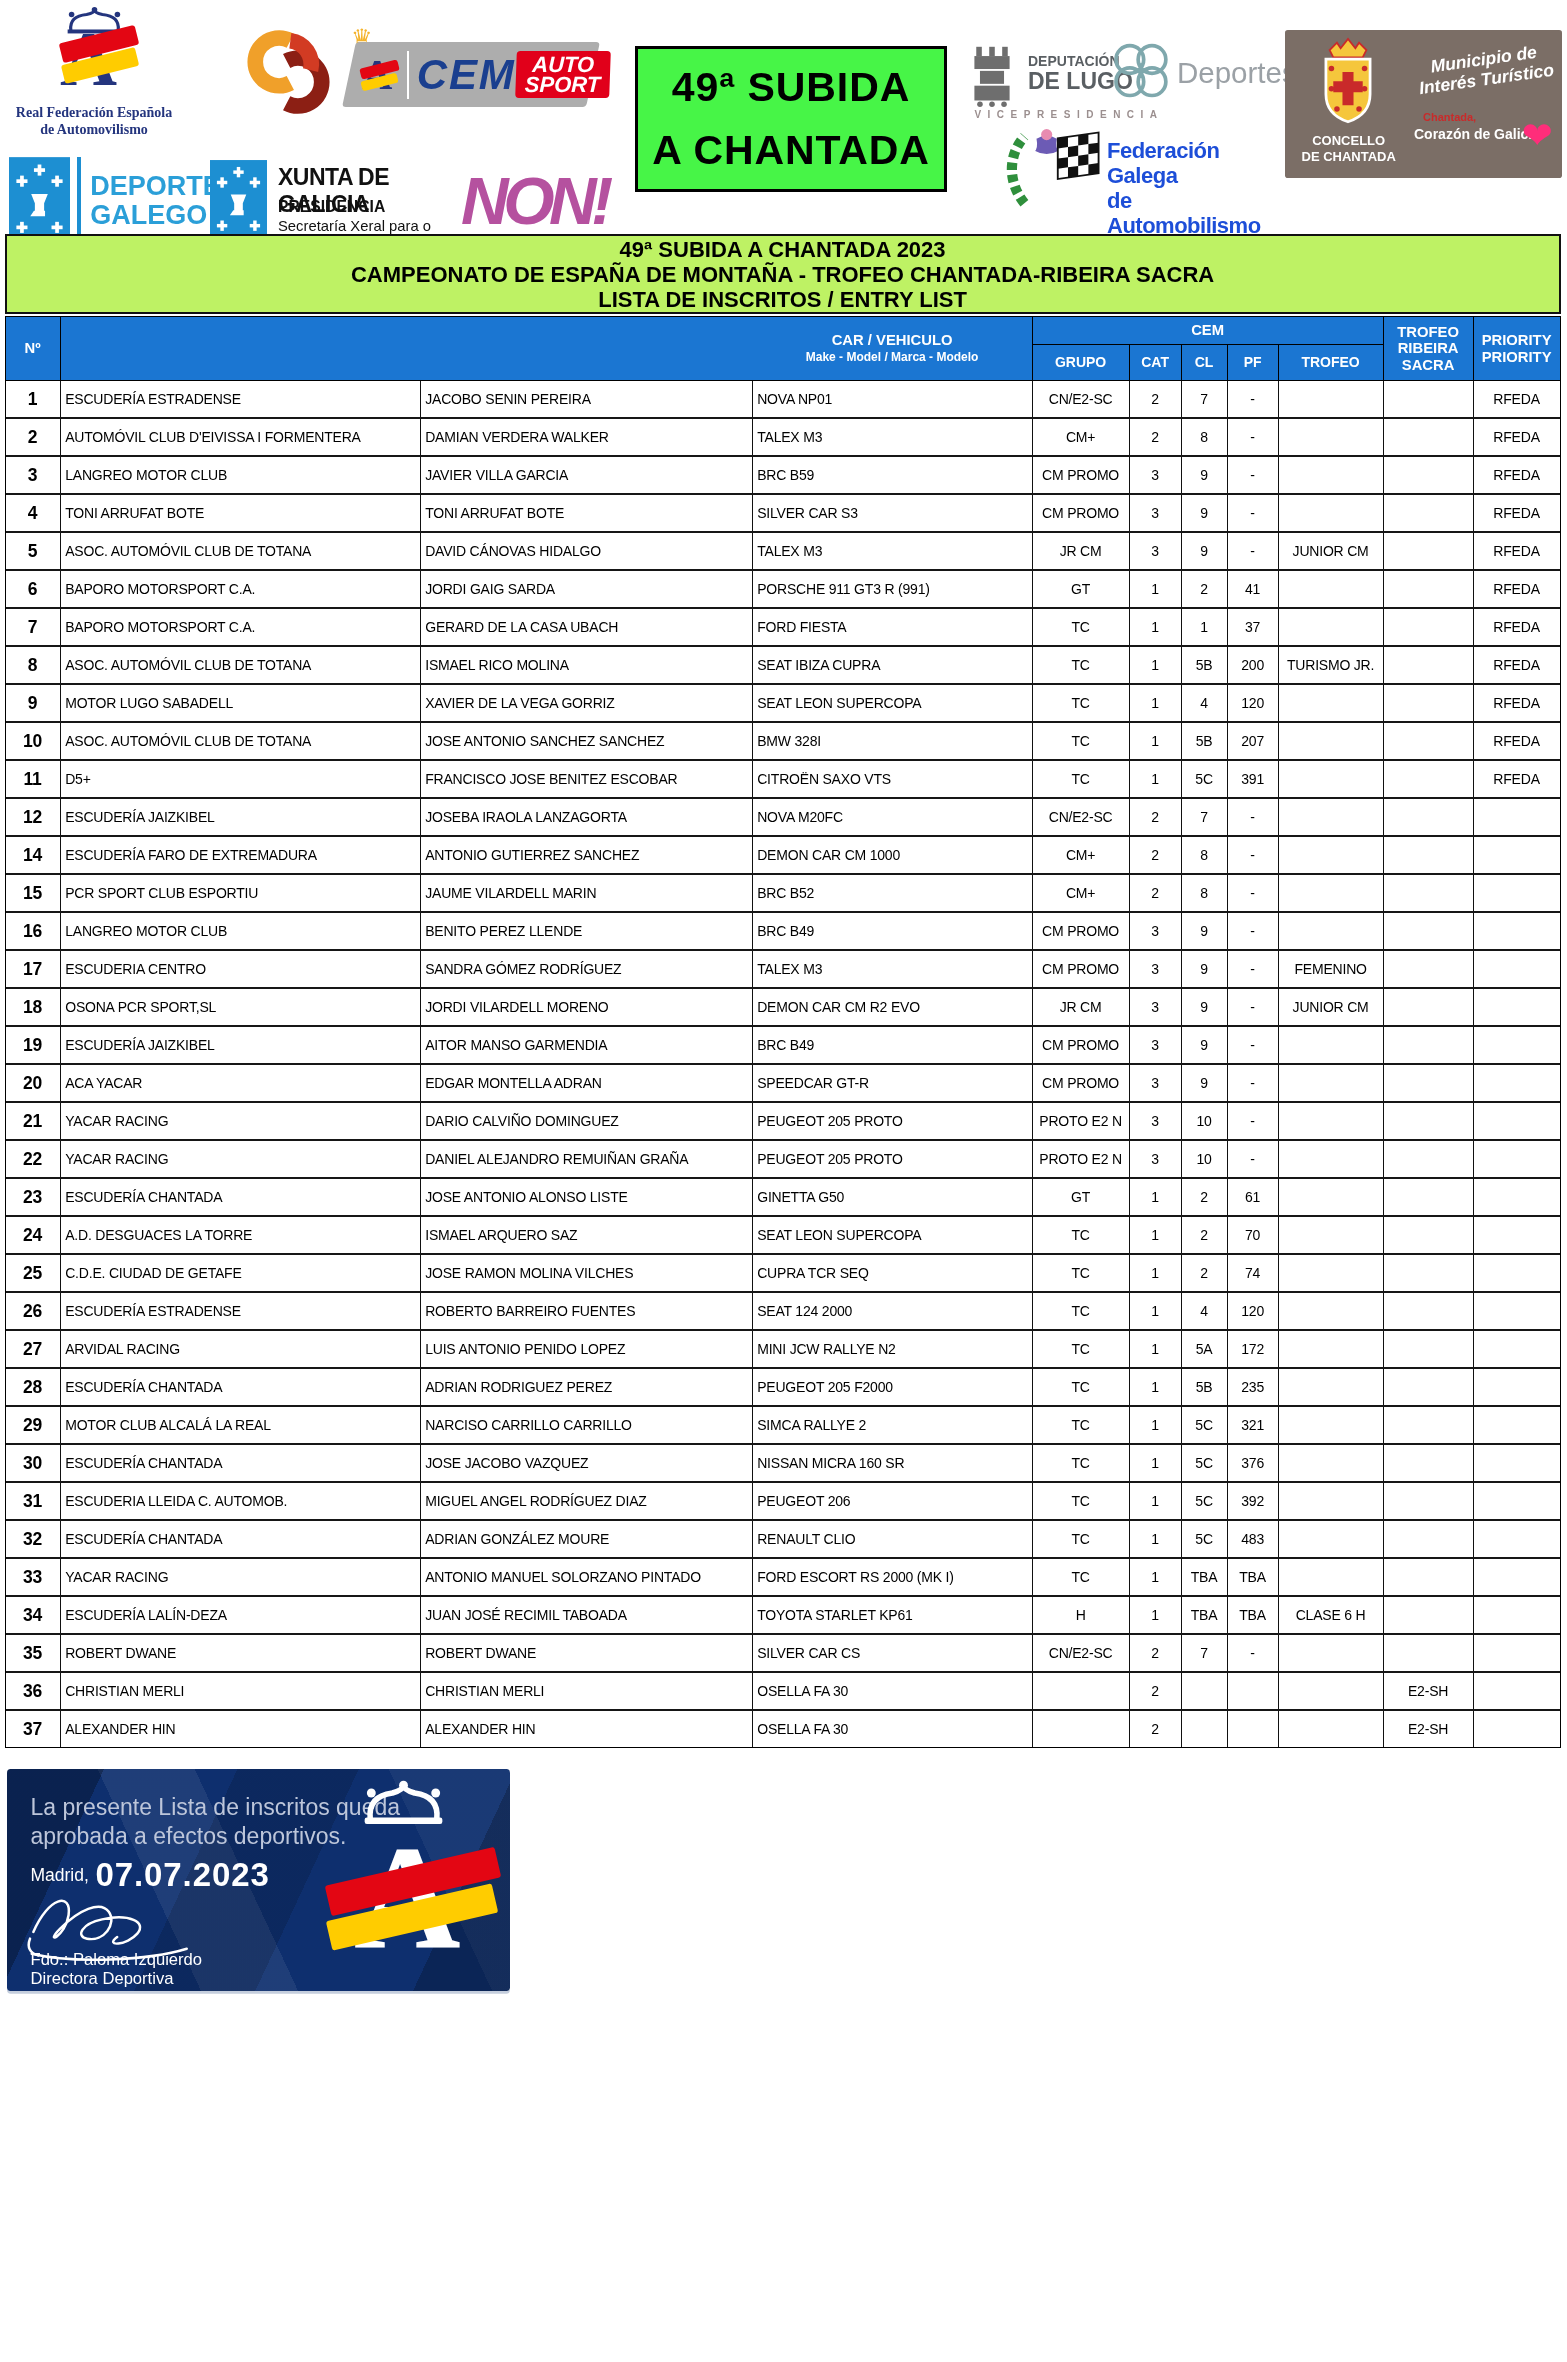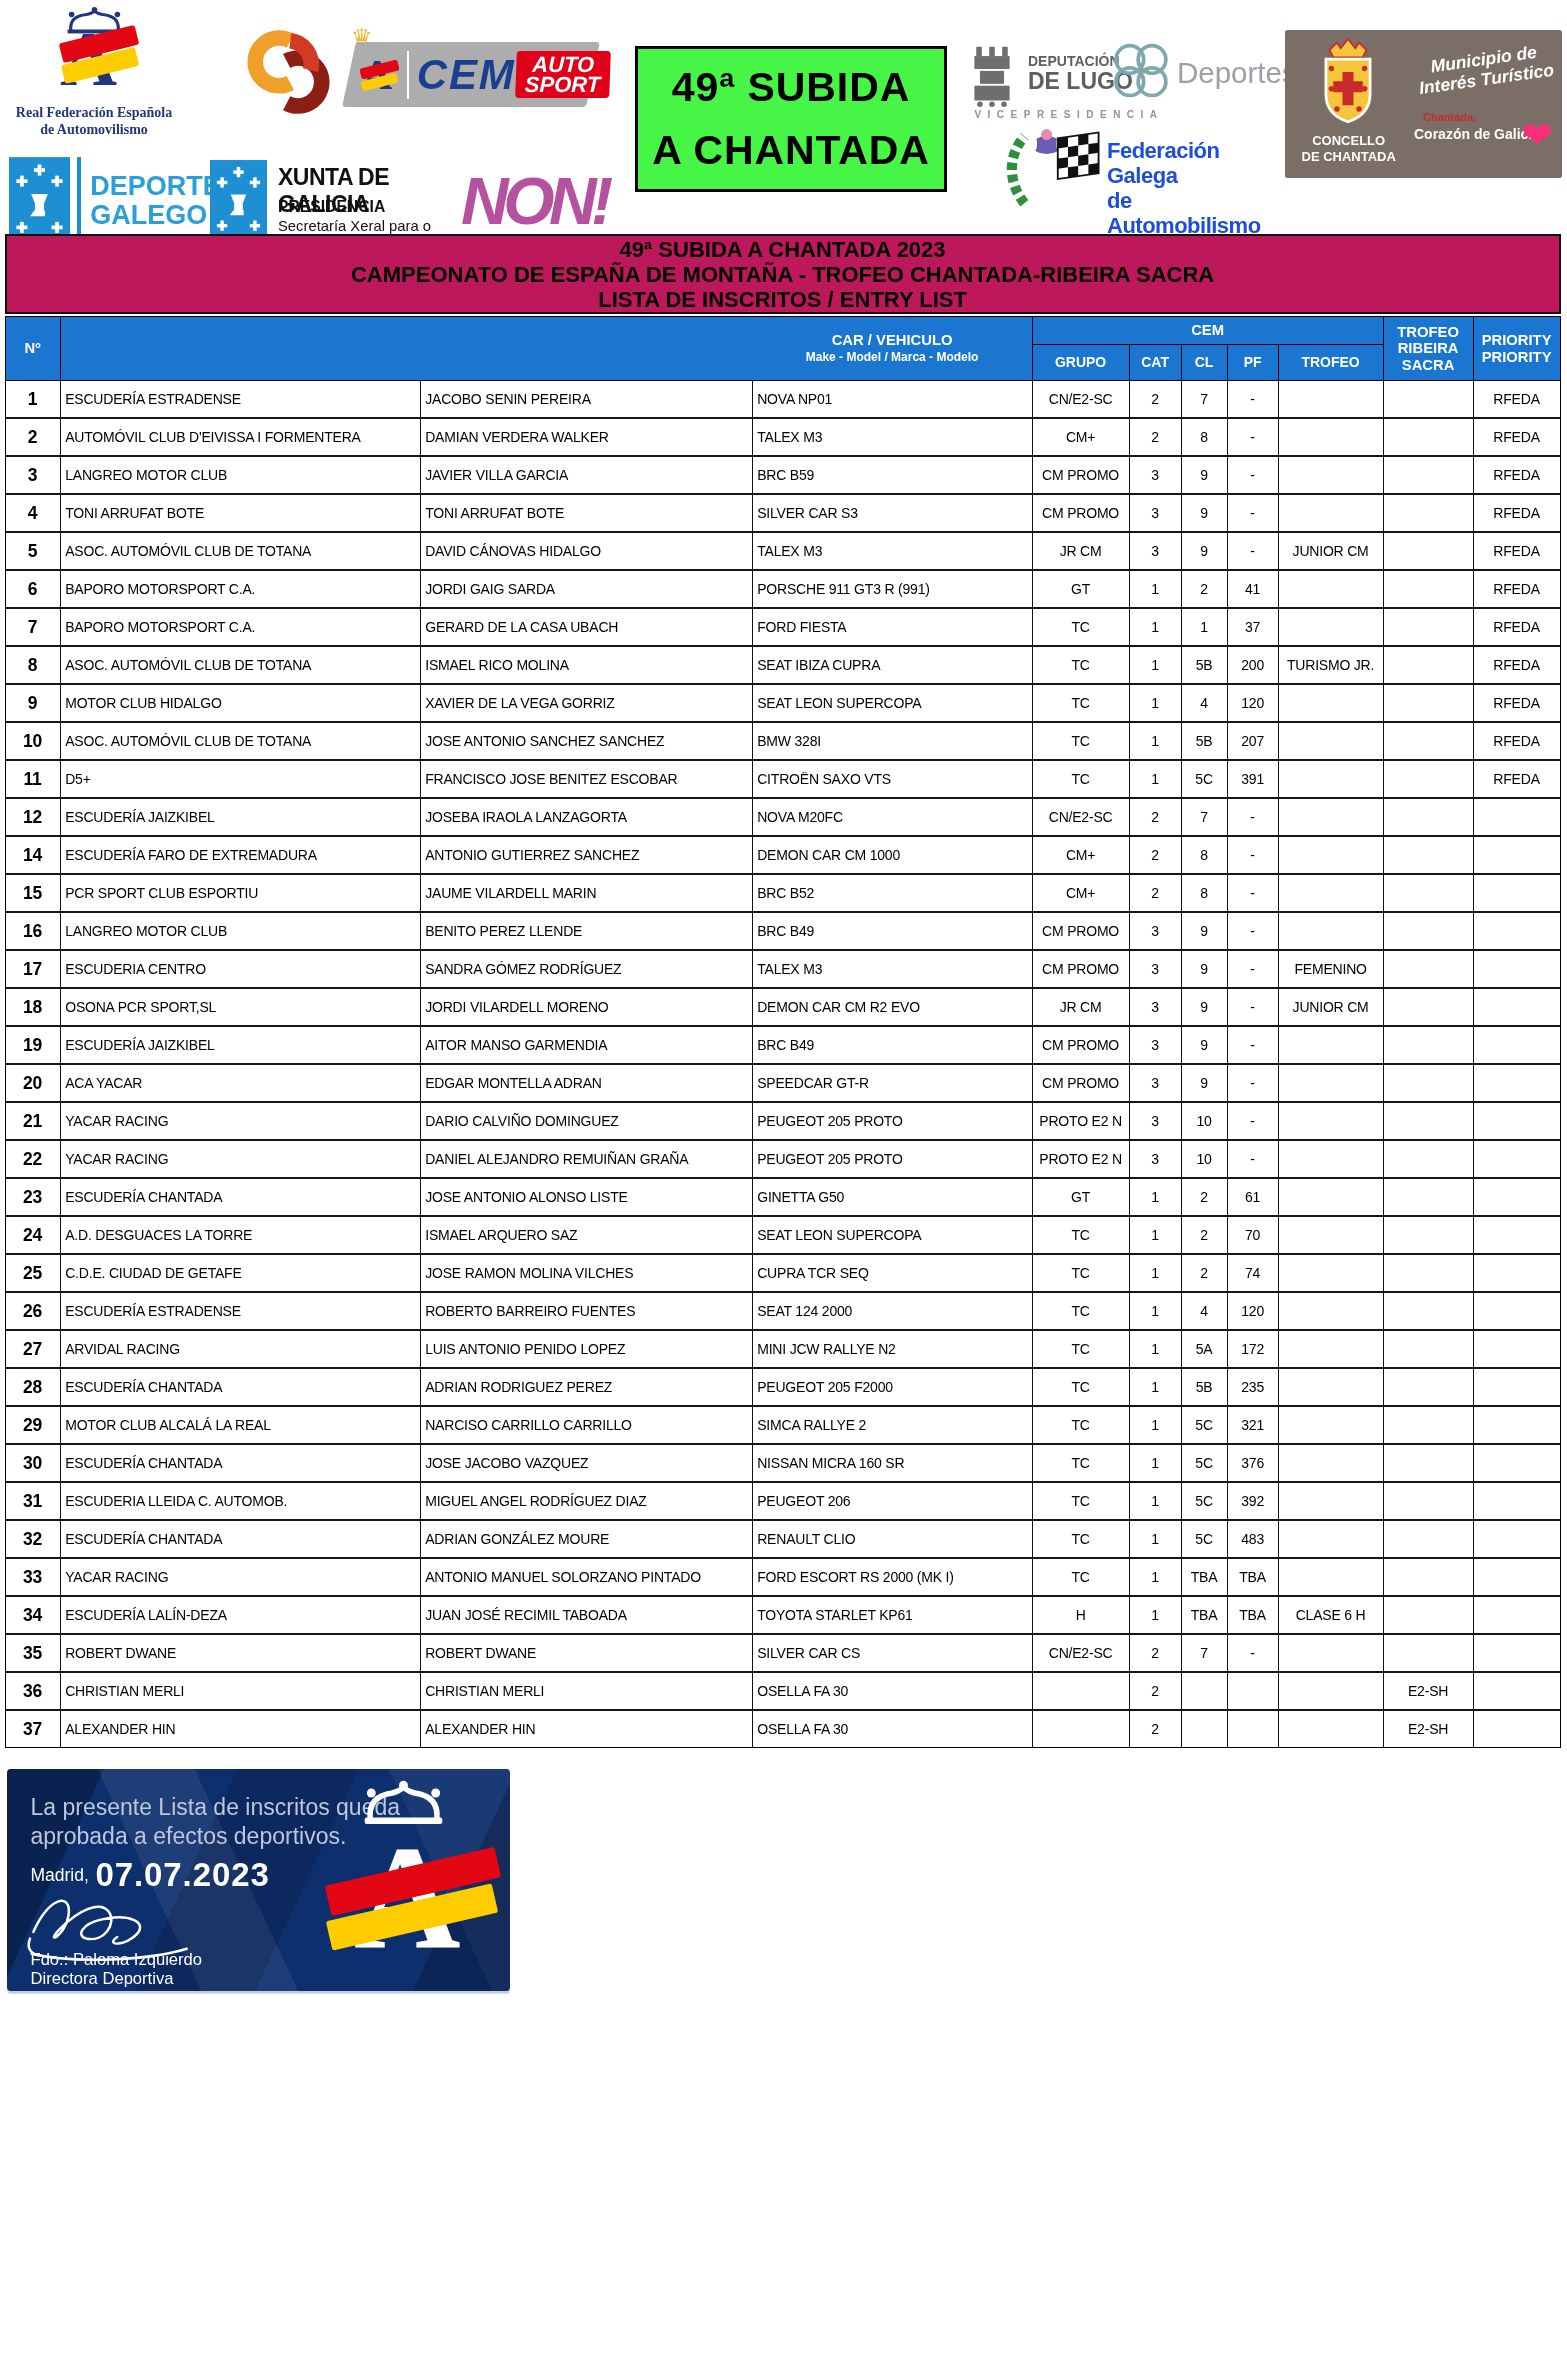--- a/index.html
+++ b/index.html
@@ -84,21 +84,21 @@
   .xunta .sq{position:absolute;left:0;top:0;}
   .xunta .t1{position:absolute;left:68px;top:7.4px;color:#111;font-weight:bold;font-size:23px;letter-spacing:-0.5px;}
   .xunta .t2{position:absolute;left:68px;top:41px;color:#111;font-weight:bold;font-size:15.7px;}
   .xunta .t3{position:absolute;left:68px;top:61px;color:#111;font-size:14.8px;}
 
   
   .non{left:461px;top:159px;width:157px;height:89px;color:#B5519F;font-weight:bold;
        font-size:66px;line-height:85px;letter-spacing:-5.5px;font-style:italic;}
 
   
-  #title{position:absolute;top:234px;left:4.6px;width:1556px;height:80px;background:#be185d;
+  #title{position:absolute;top:234px;left:4.6px;width:1556px;height:80px;background:#bef264;
       border:2.8px solid #111;box-sizing:border-box;display:flex;flex-direction:column;
       justify-content:center;text-align:center;font-weight:bold;color:#000;}
   #title .l{font-size:22px;line-height:25px;}
 
   
   #table{position:absolute;top:316px;left:4.6px;width:1556px;border:1.8px solid #000;box-sizing:border-box;
       --cols:55px 360px 332px 280px 97px 52px 46px 51px 105px 90px 1fr;}
   .thead{display:grid;grid-template-columns:var(--cols);grid-template-rows:28px 35px;
       background:#1B76D2;color:#fff;font-weight:bold;border-bottom:1.8px solid #000;}
   .th{display:flex;flex-direction:column;justify-content:center;align-items:center;text-align:center;
@@ -461,21 +461,21 @@
           <div class="td ctr">1</div>
           <div class="td ctr">5B</div>
           <div class="td ctr">200</div>
           <div class="td ctr">TURISMO JR.</div>
           <div class="td ctr"></div>
           <div class="td ctr">RFEDA</div>
         </div>
 
         <div class="tr">
           <div class="td num">9</div>
-          <div class="td">MOTOR CLUB HIDALGO</div>
+          <div class="td">MOTOR LUGO SABADELL</div>
           <div class="td">XAVIER DE LA VEGA GORRIZ</div>
           <div class="td">SEAT LEON SUPERCOPA</div>
           <div class="td ctr">TC</div>
           <div class="td ctr">1</div>
           <div class="td ctr">4</div>
           <div class="td ctr">120</div>
           <div class="td ctr"></div>
           <div class="td ctr"></div>
           <div class="td ctr">RFEDA</div>
         </div>

